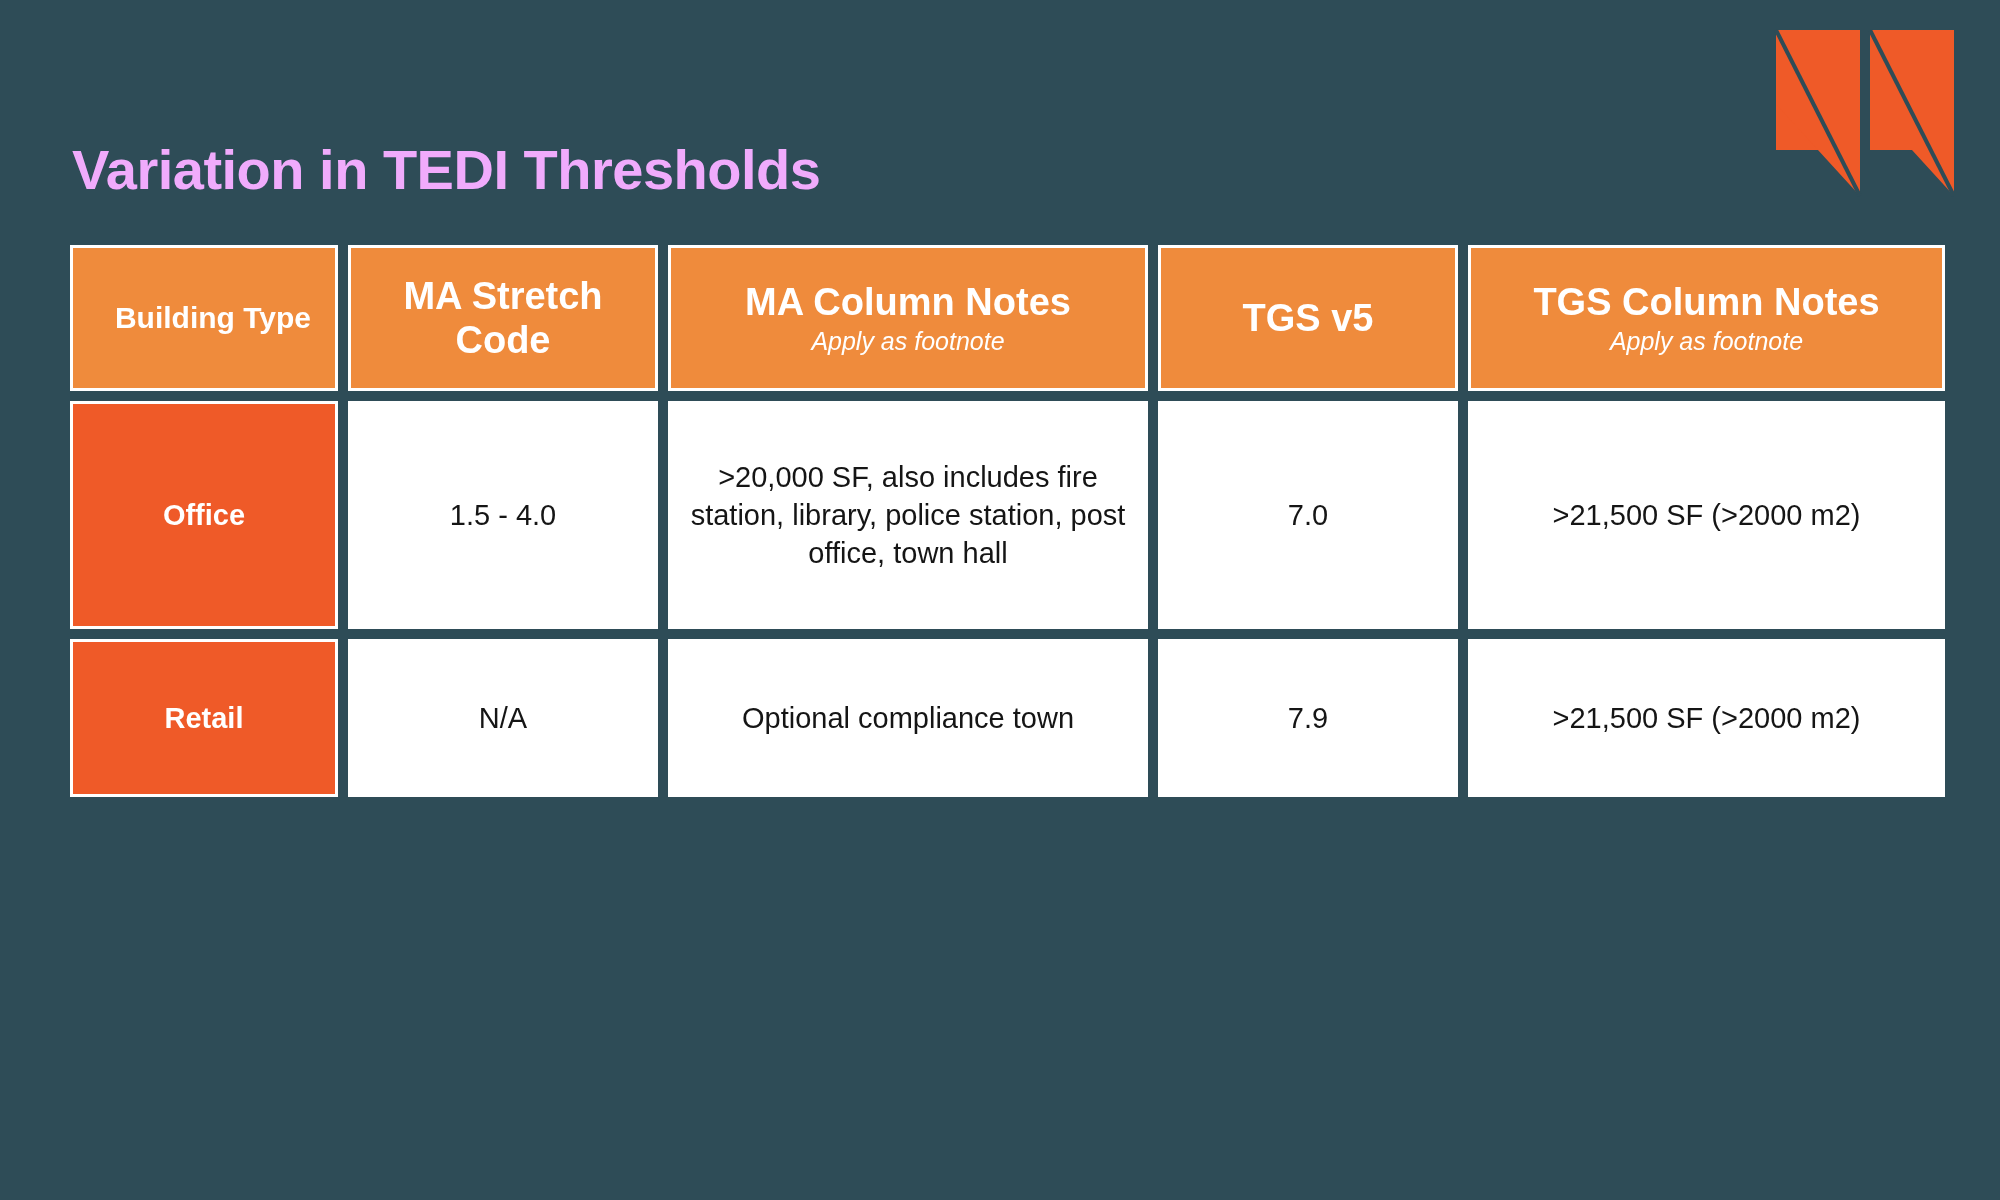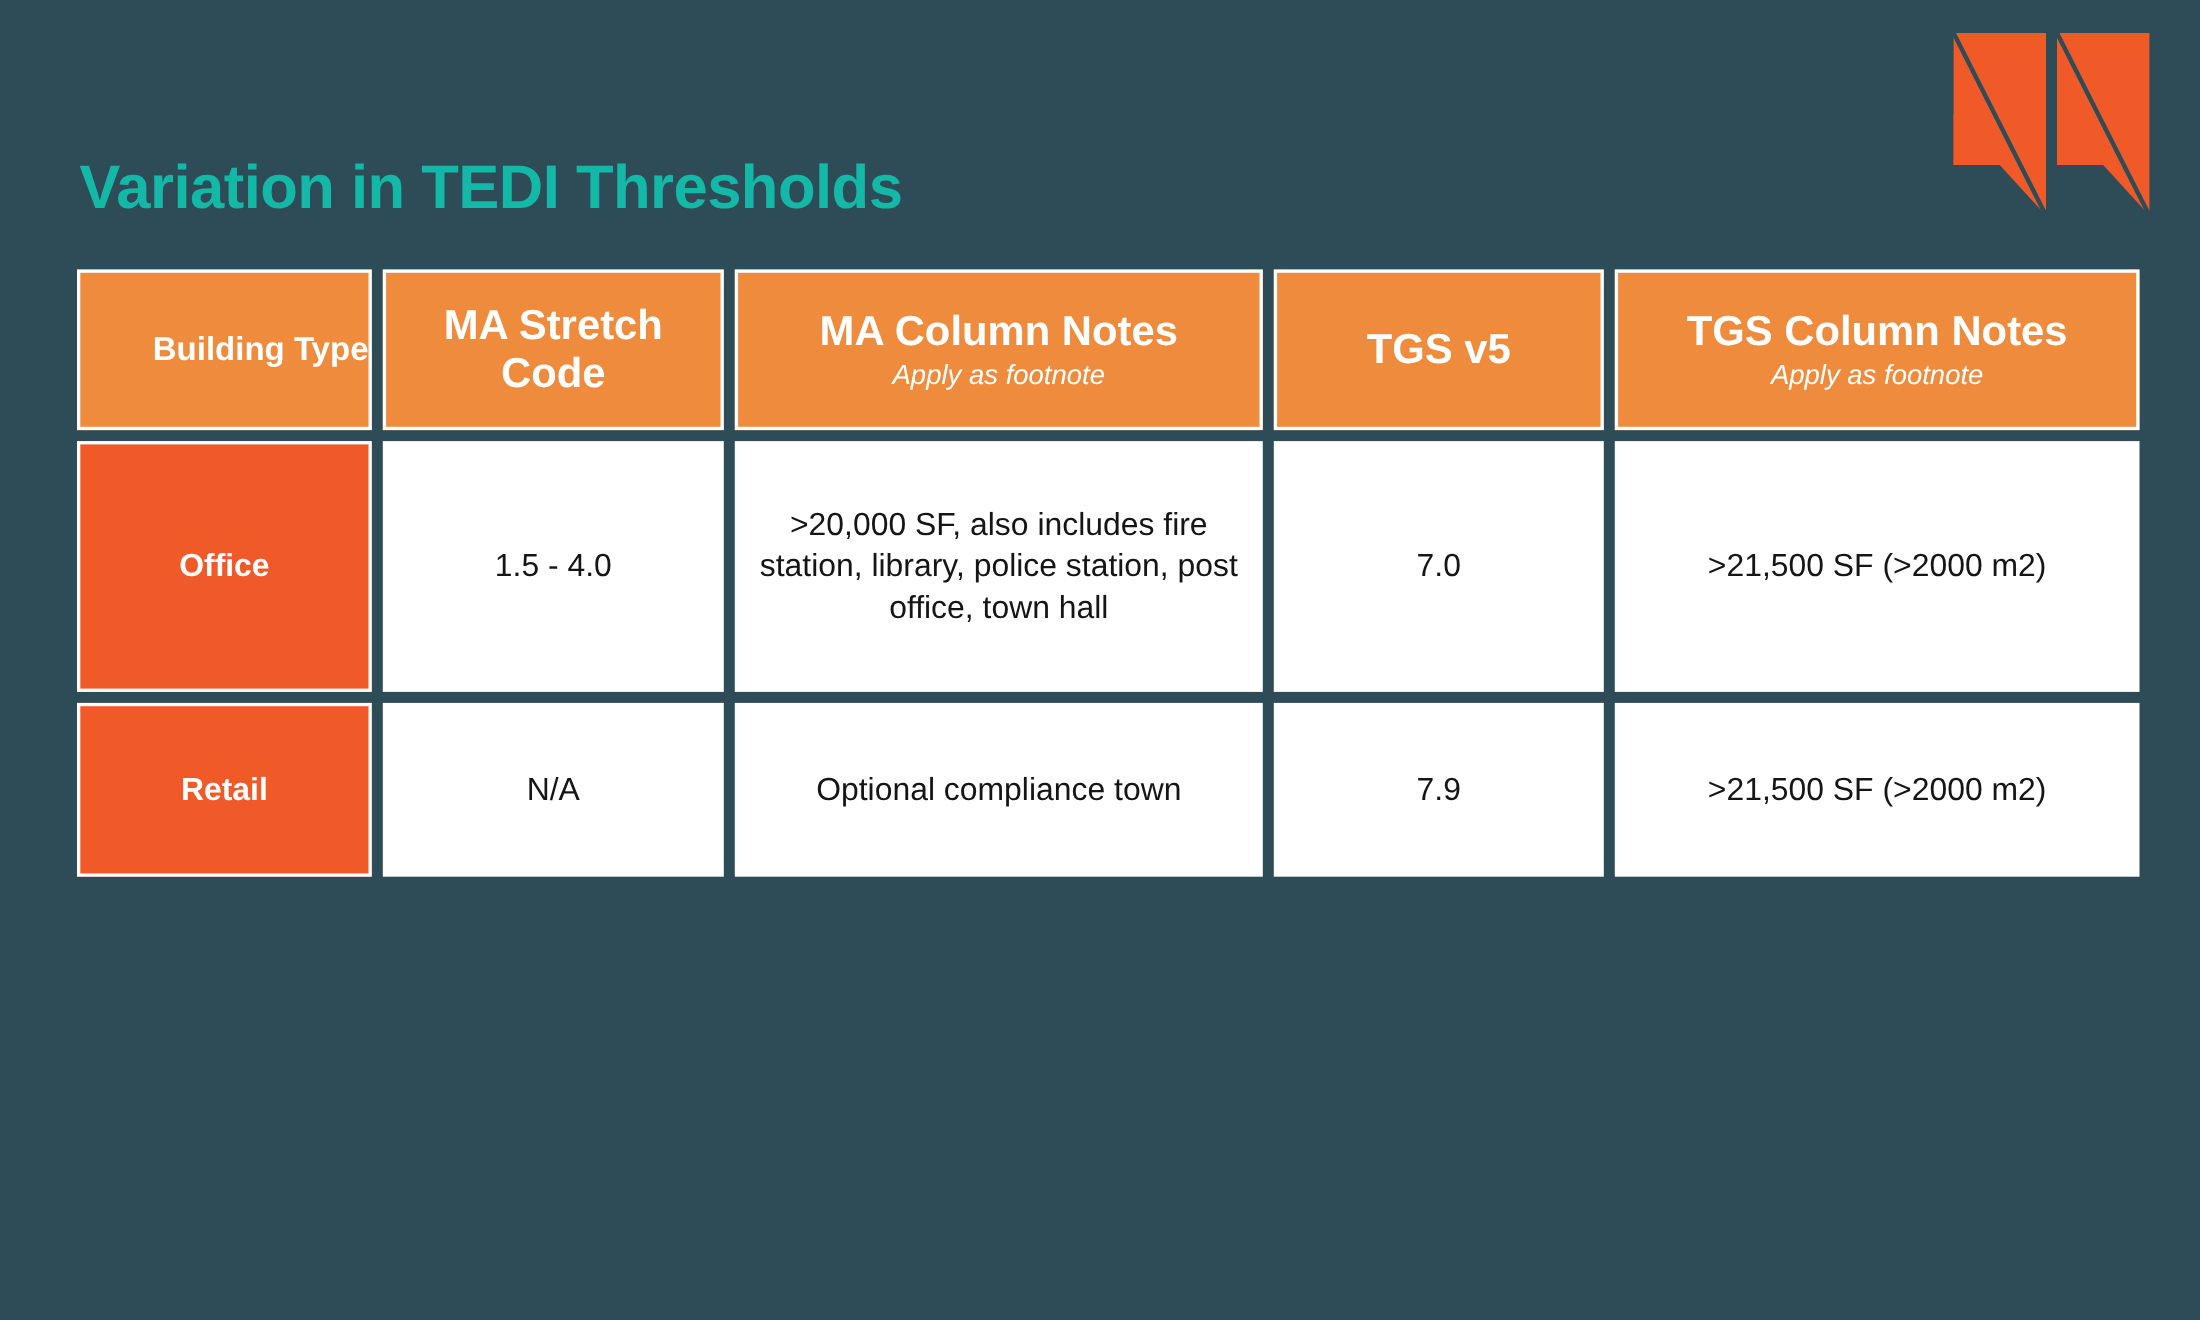--- a/index.html
+++ b/index.html
@@ -64,21 +64,21 @@
     white-space: nowrap;
   }
 
   
   .page-title {
     position: absolute;
     left: 72px;
     top: 142px;
     font-size: 56px;
     font-weight: bold;
-    color: #14b8a6;
+    color: #f0abfc;
     letter-spacing: -0.5px;
     white-space: nowrap;
     line-height: 1;
   }
 
   
   .table-wrap {
     position: absolute;
     left: 70px;
     top: 245px;
@@ -116,21 +116,21 @@
     font-weight: bold;
   }
   th.hcell .h-sub {
     display: block;
     font-size: 25px;
     font-style: italic;
     font-weight: normal;
     margin-top: 2px;
   }
   th.hcell.left {
-    text-align: right;
+    text-align: center;
     padding-left: 18px;
   }
   th.hcell.left .h-main { font-size: 30px; }
 
   td.typecell {
     background: #ef5a28;
     border: 3px solid #ffffff;
     color: #ffffff;
     font-size: 29px;
     font-weight: bold;

